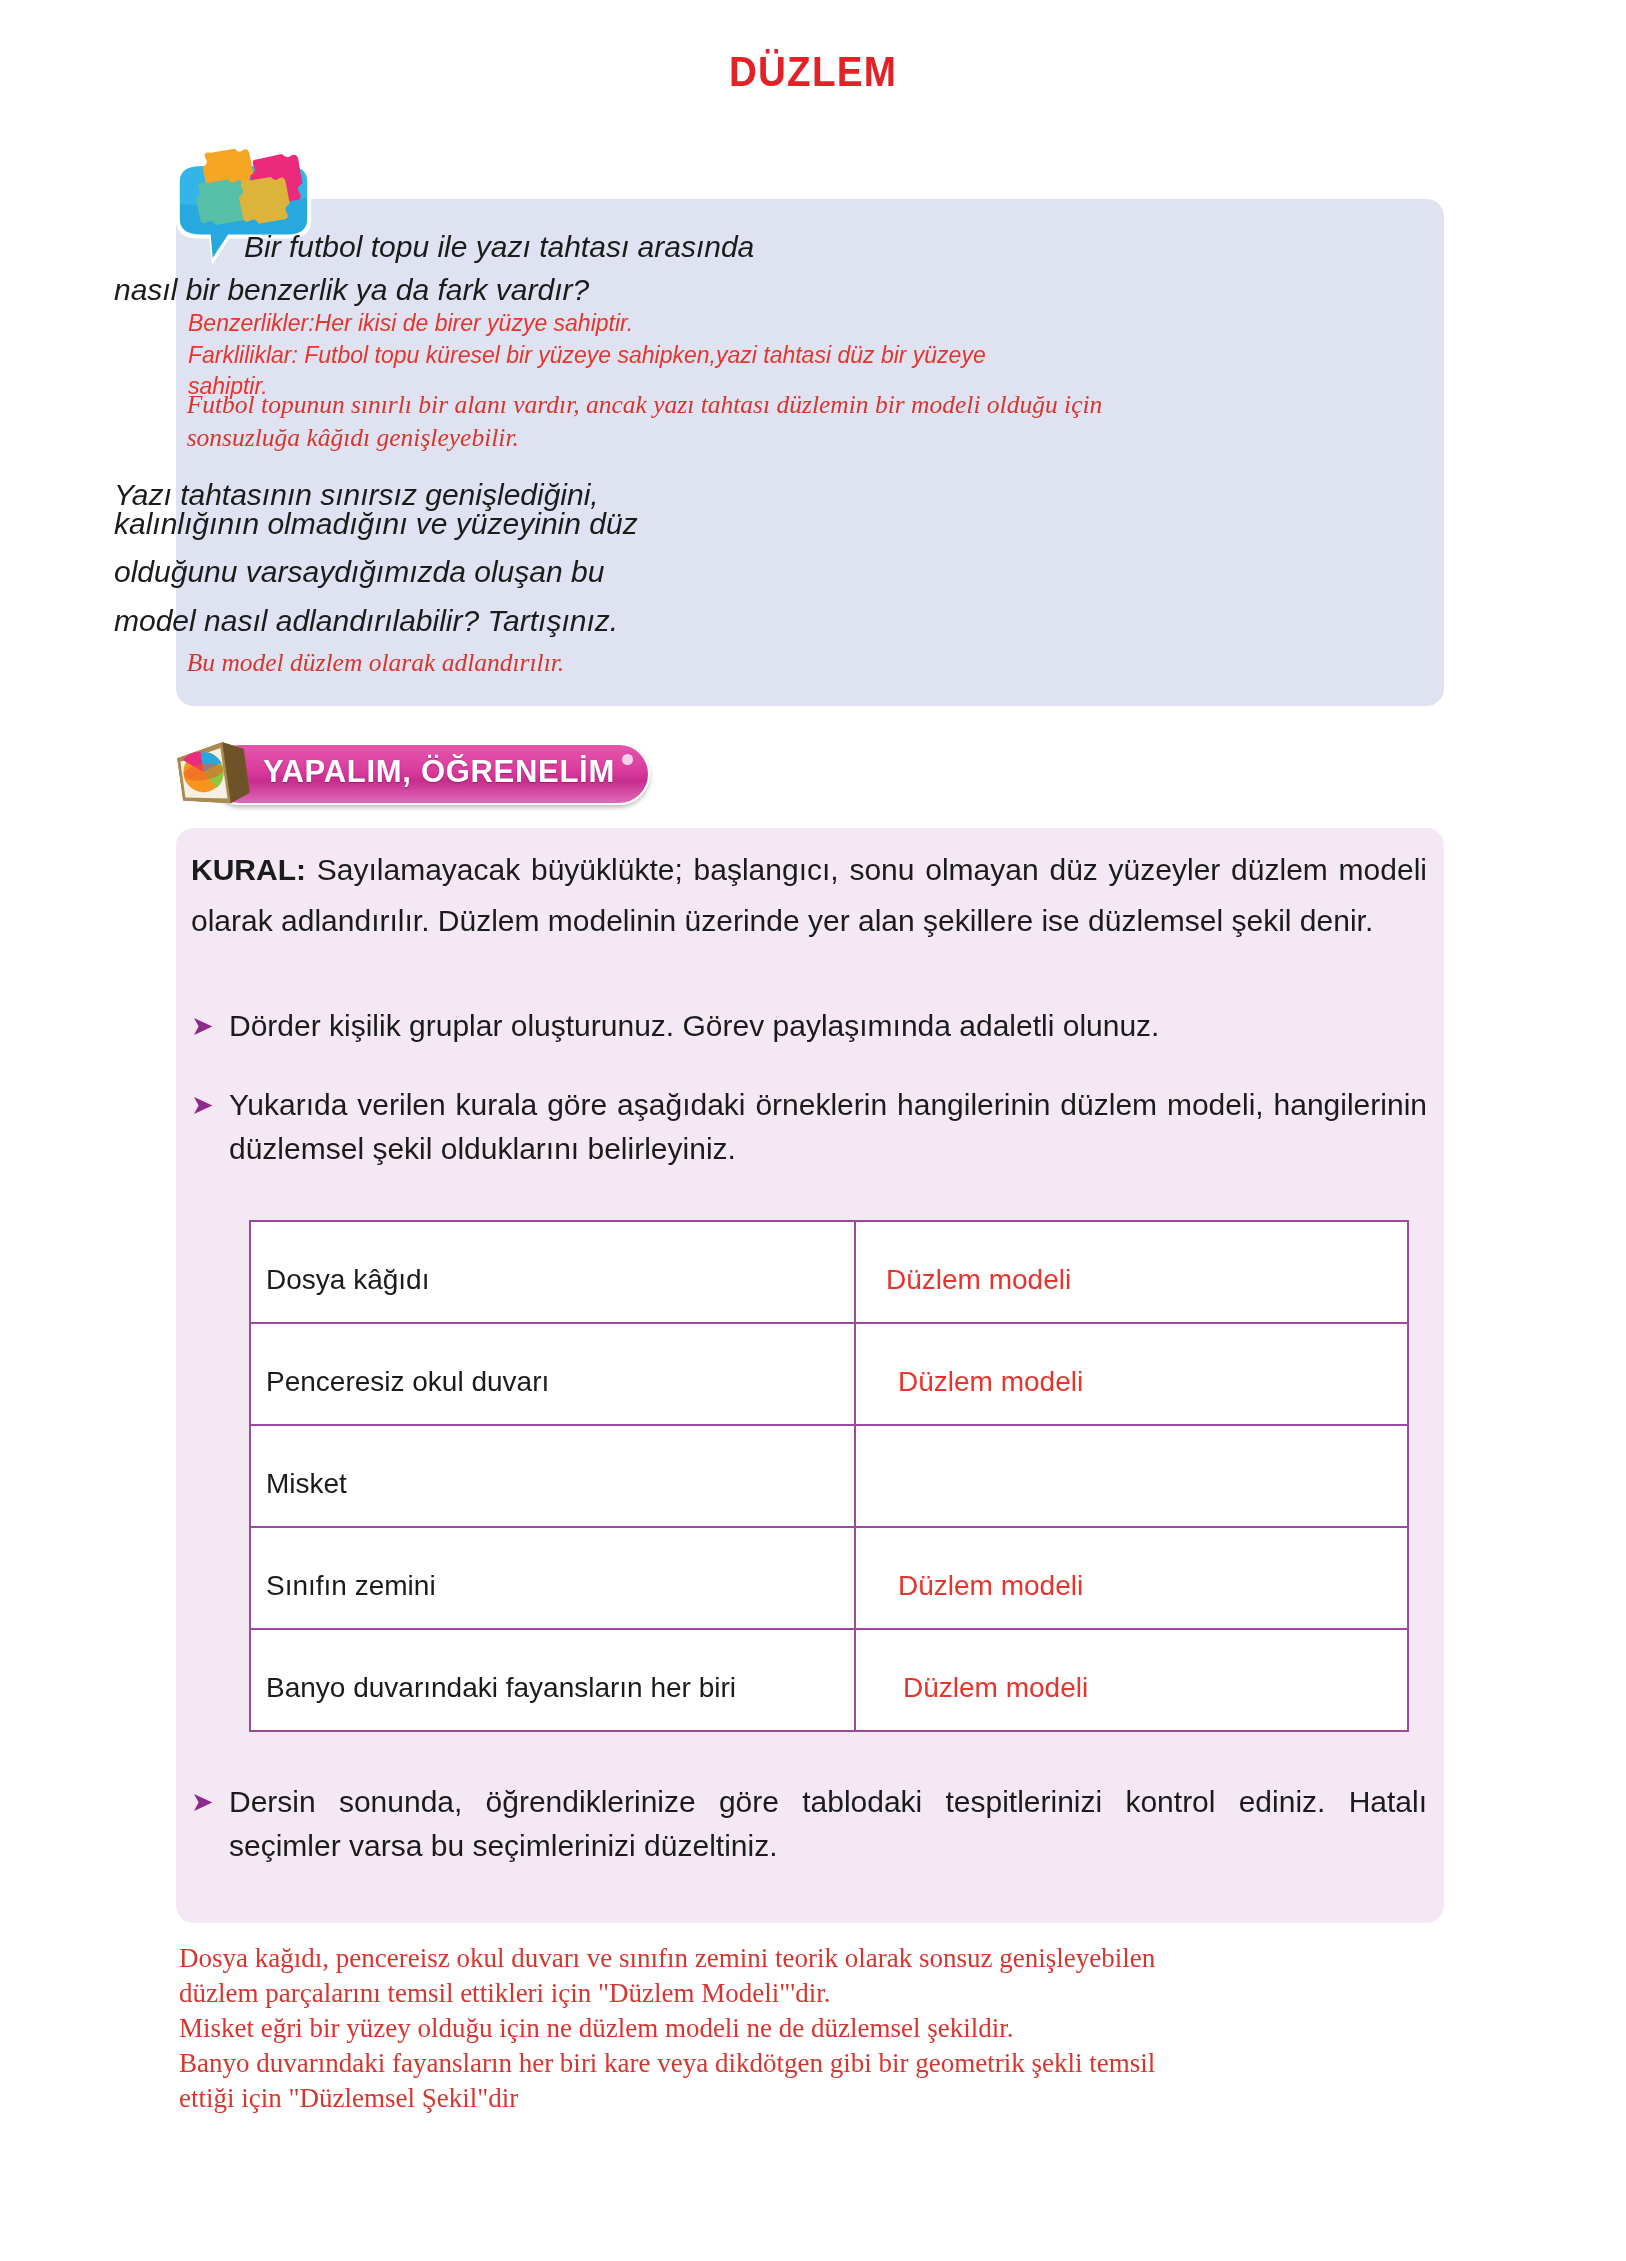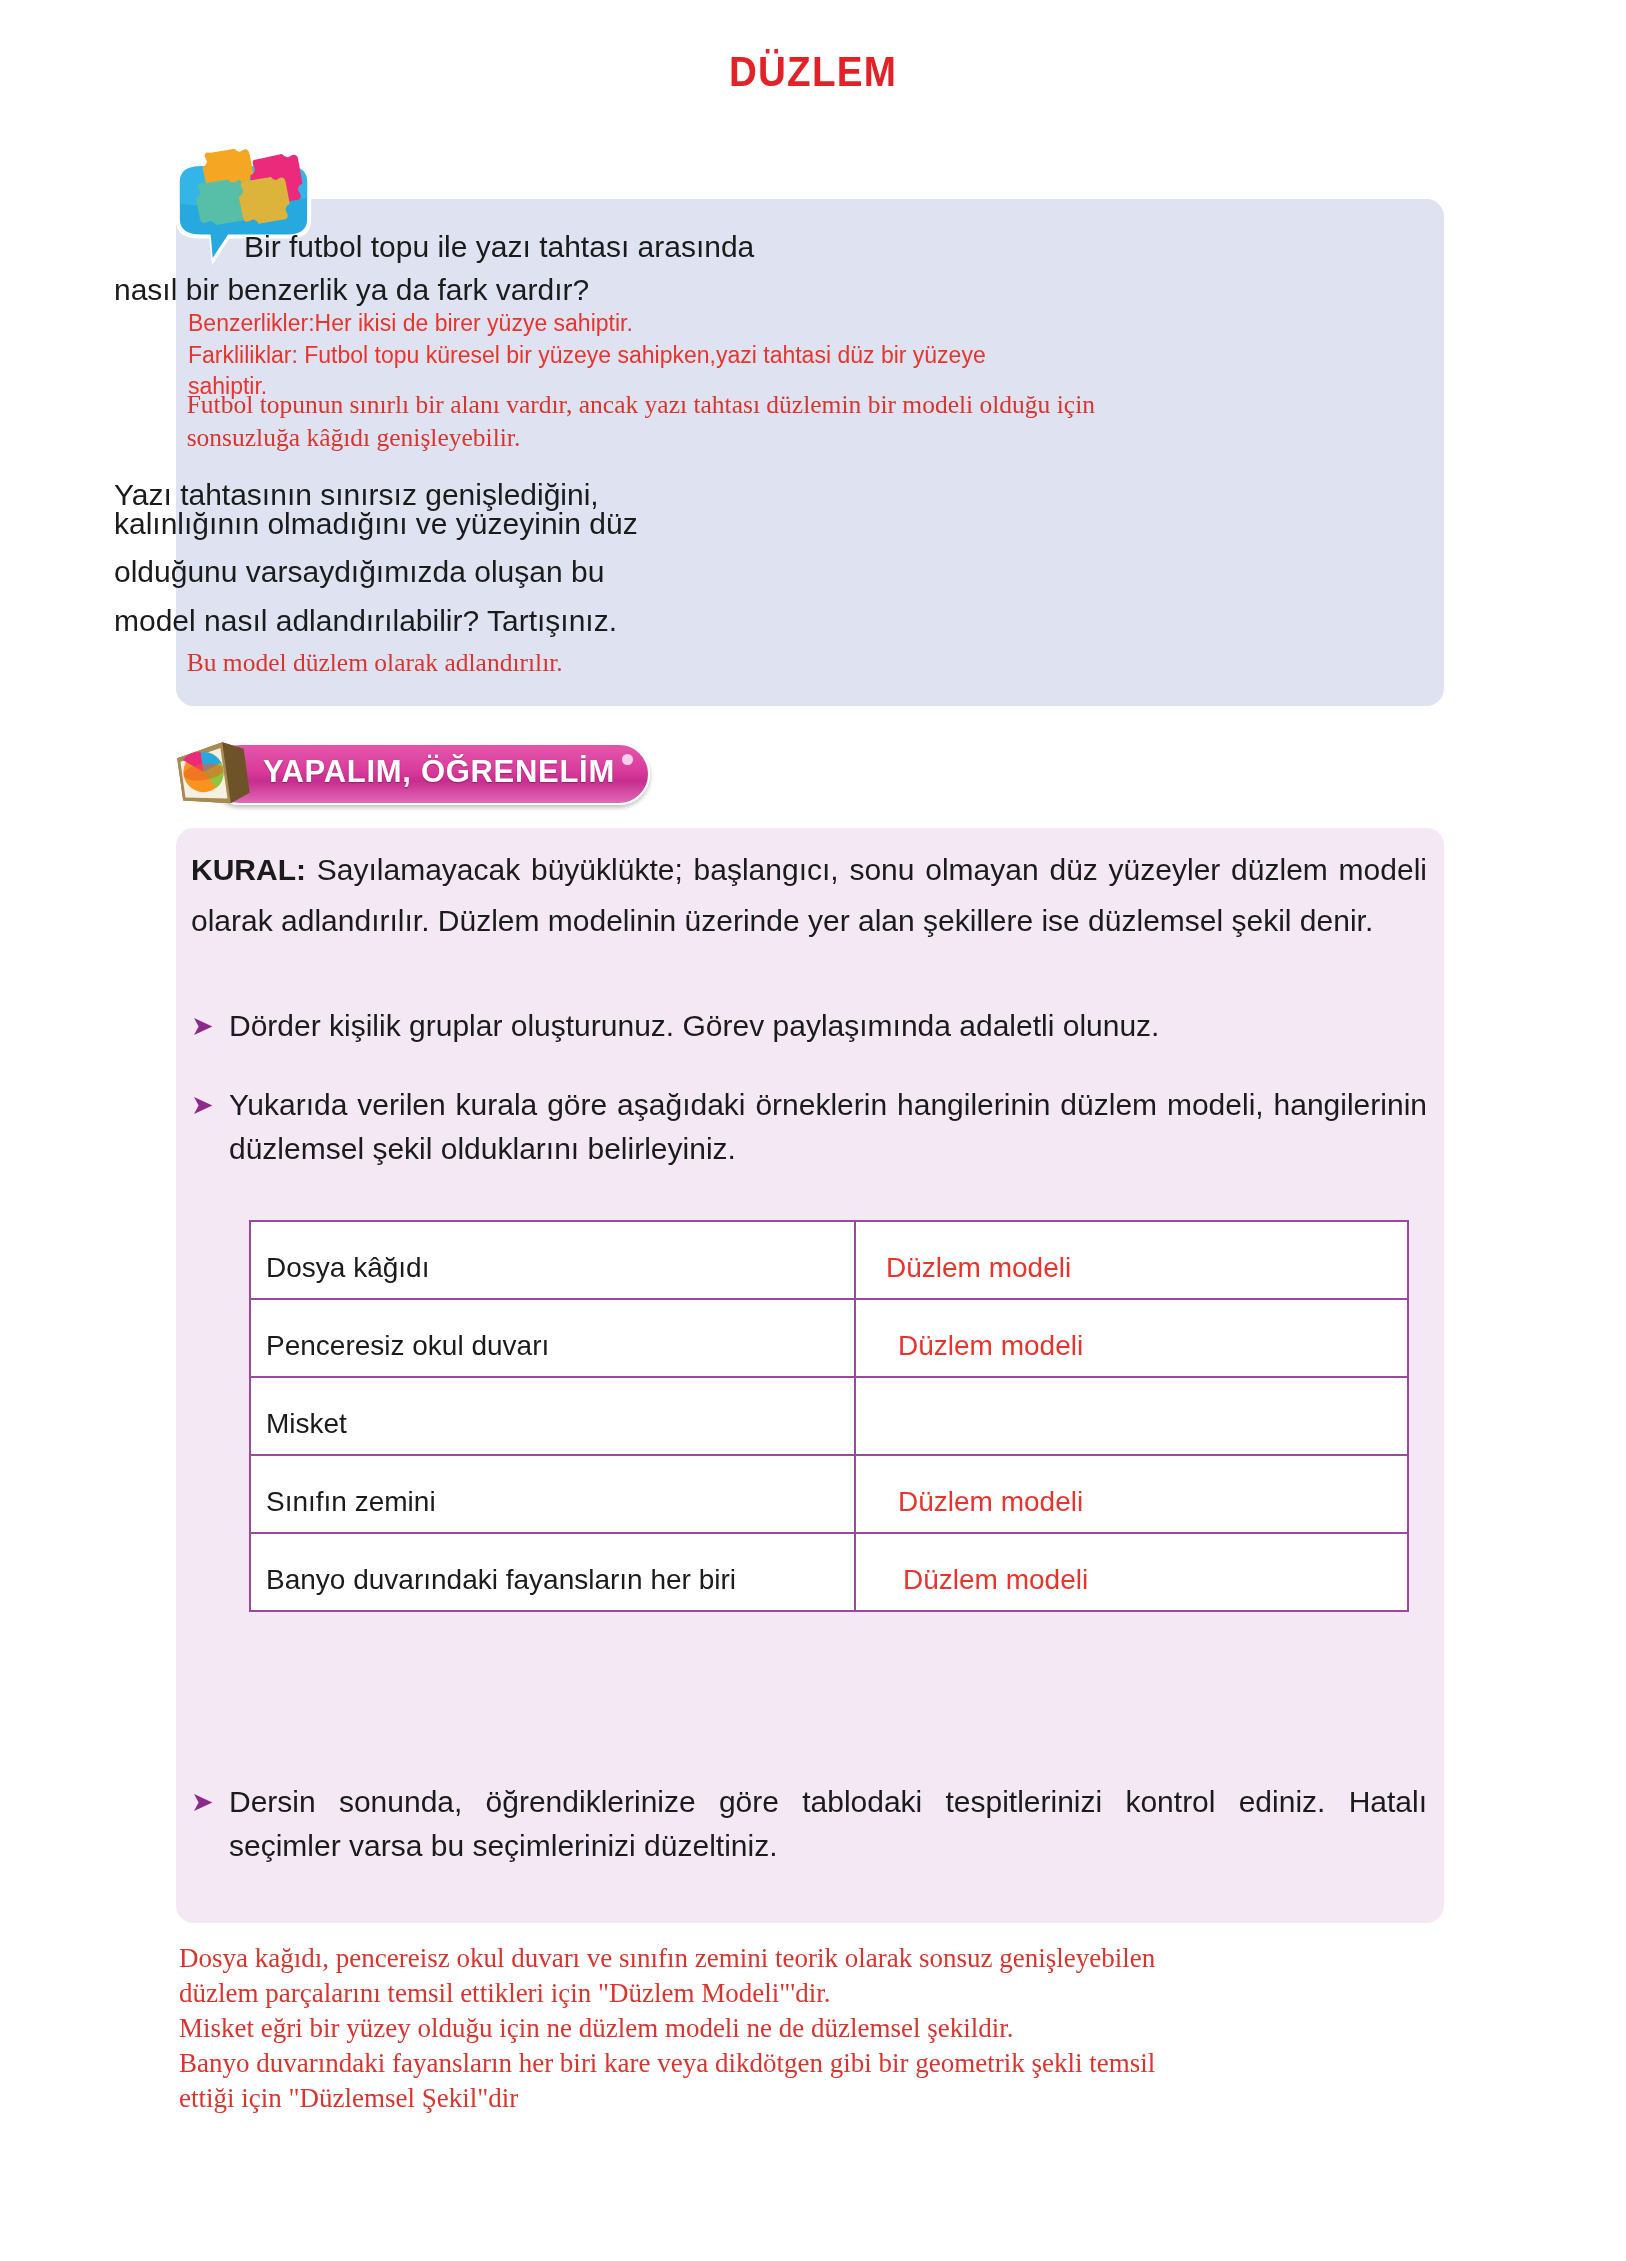--- a/index.html
+++ b/index.html
@@ -75,21 +75,21 @@
   }
   .ans-serif {
     color: #d8352f;
     font-family: "Liberation Serif", serif;
     font-size: 25.5px;
     line-height: 32px;
     white-space: nowrap;
   }
 
   
-  .abs { position: absolute; }
+  .abs { position: absolute; font-style: italic; }
 
   
   #activity-badge {
     position: absolute;
     left: 161px;
     top: 736px;
     height: 75px;
     z-index: 7;
     display: flex;
     align-items: center;
@@ -181,21 +181,21 @@
     left: 249px;
     top: 1220px;
     width: 1160px;
     border-collapse: collapse;
     background: #ffffff;
     table-layout: fixed;
   }
   #answer-table td {
     border: 2px solid #9a4a9e;
     background: #ffffff;
-    height: 78px;
+    height: 102px;
     vertical-align: middle;
     padding: 16px 12px 0 15px;
     box-sizing: border-box;
   }
   .cell-item {
     width: 605px;
     font-size: 28px;
     color: #1b1b1b;
   }
   .cell-ans {

